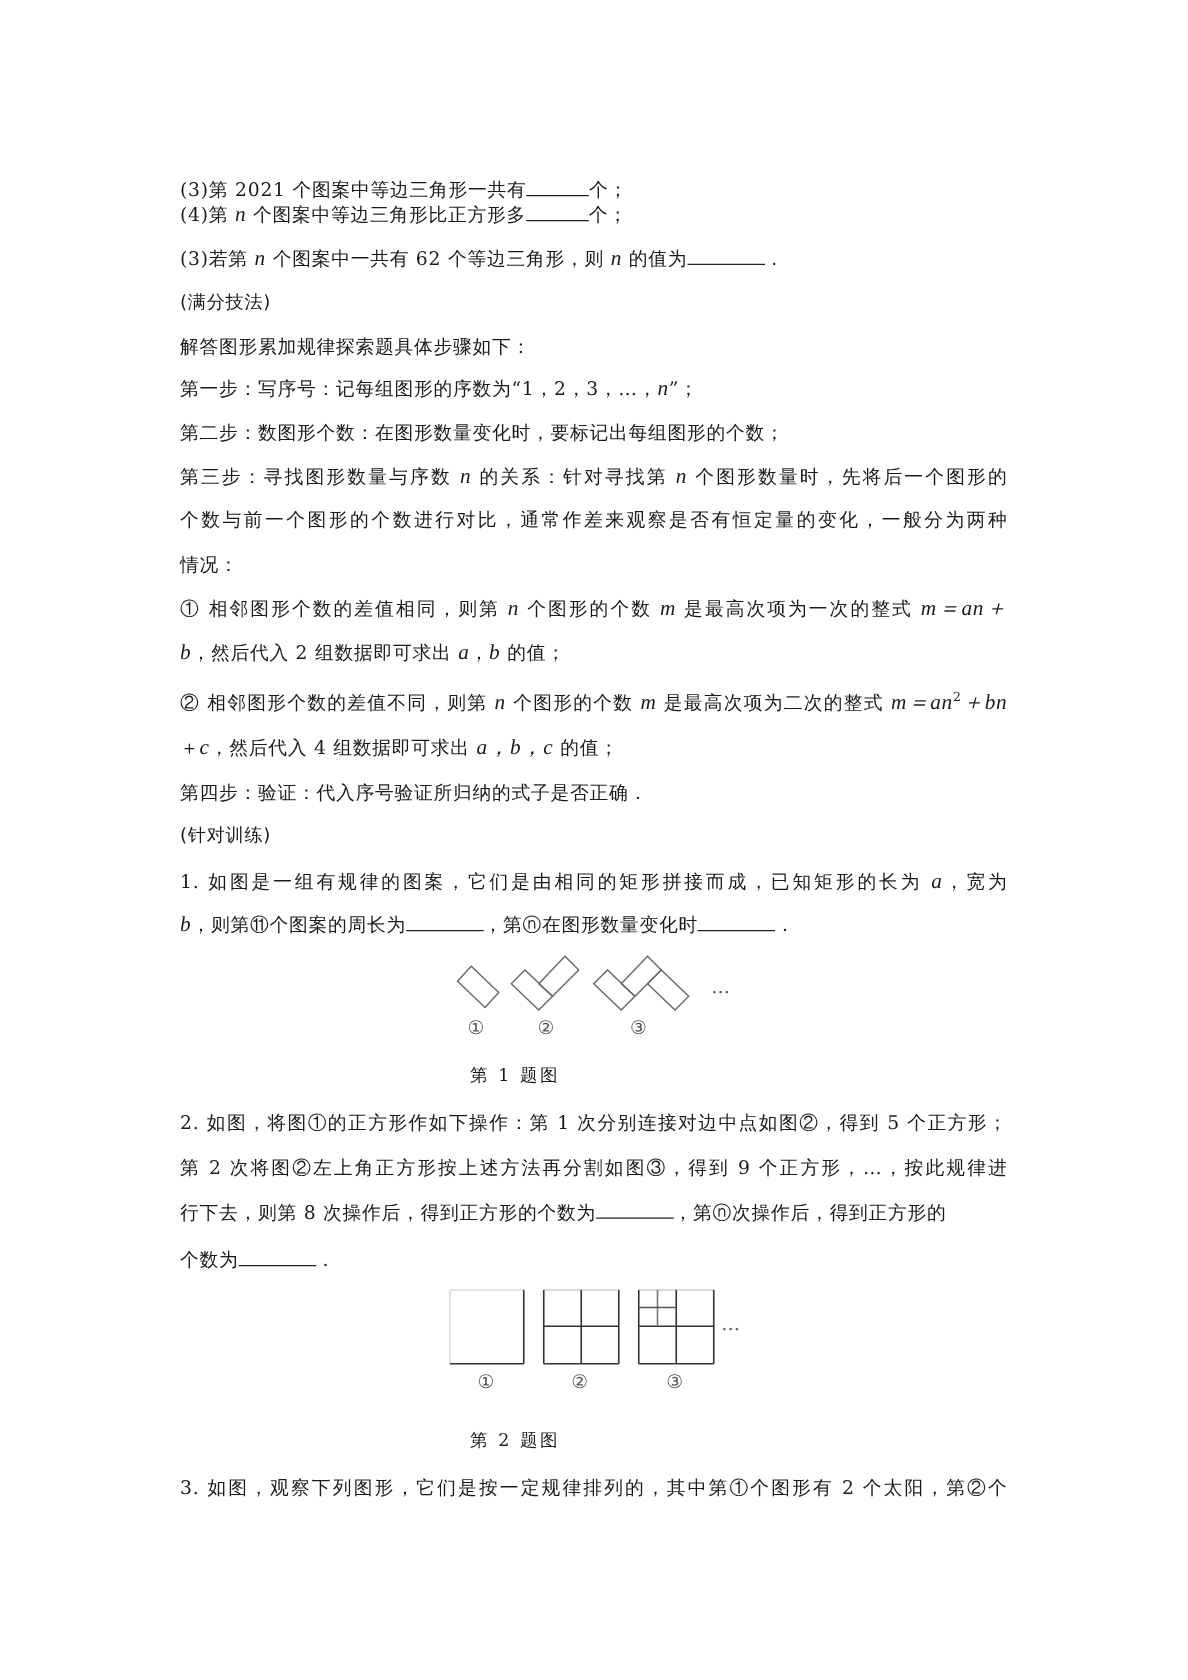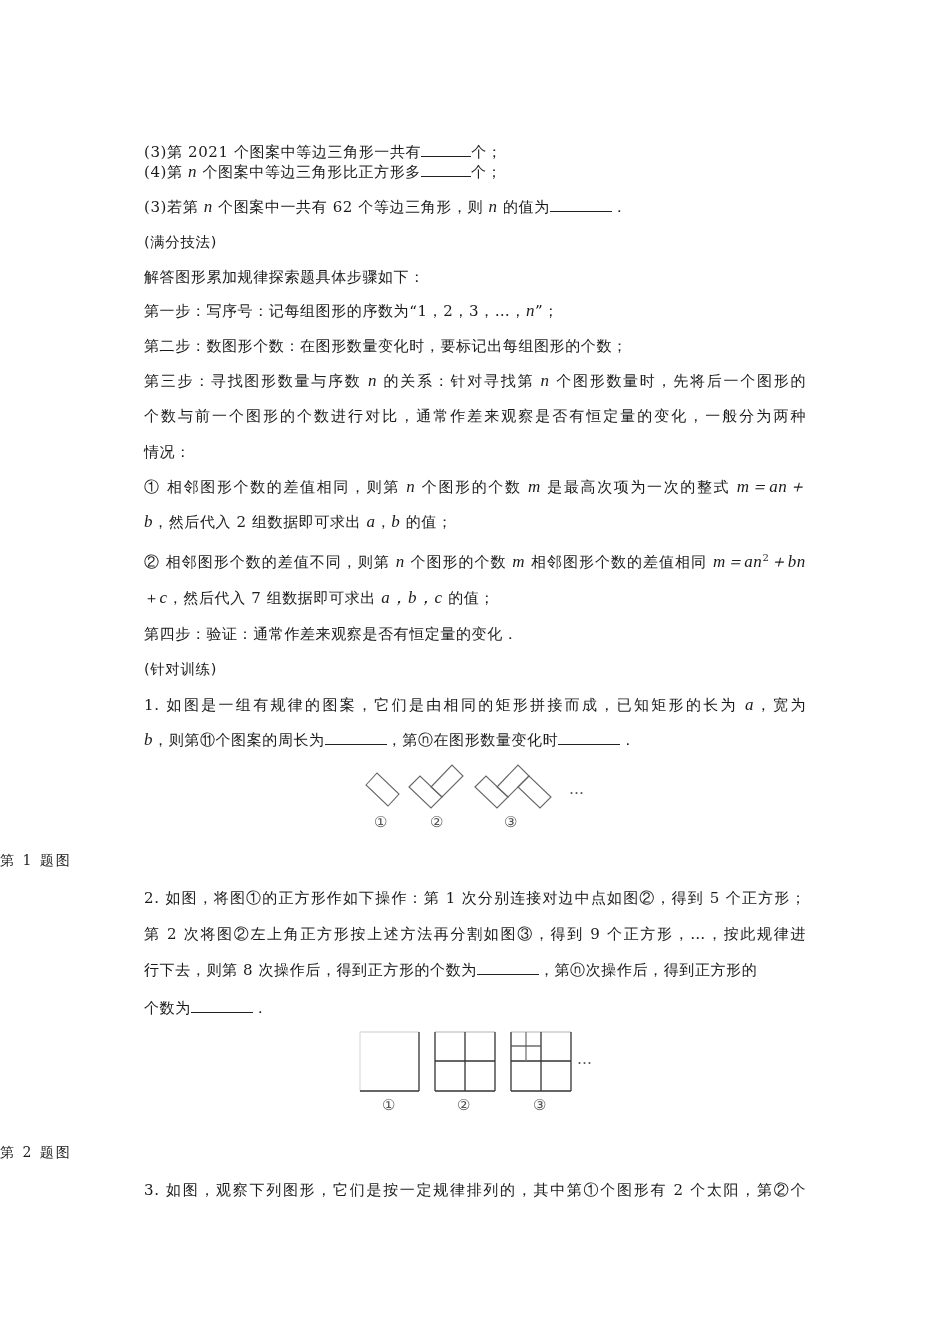--- a/index.html
+++ b/index.html
@@ -6,21 +6,21 @@
   body { width: 950px; height: 1344px; position: relative; overflow: hidden;
          font-family: "DejaVu Serif", "Liberation Serif", serif; color: #1a1a1a; }
   .line { position: absolute; left: 144px; width: 662px; font-size: 15px; line-height: 20px;
           white-space: nowrap; letter-spacing: 0.6px; }
   .justify { text-align: justify; text-align-last: justify; white-space: normal; }
   .bold { font-weight: normal; font-family: "DejaVu Sans", "Liberation Sans", sans-serif; font-size: 14.5px; }
   .i { font-style: italic; font-family: "Liberation Serif", serif; font-size: 17px; }
   .blank { display: inline-block; border-bottom: 1px solid #222; height: 14px; vertical-align: baseline; }
   .b6 { width: 50px; } .b8 { width: 62px; }
   sup { font-size: 10px; line-height: 0; }
-  .caption { position: absolute; width: 824px; left: 0; text-align: left; font-size: 14px; letter-spacing: 2px; }
+  .caption { position: absolute; width: 824px; left: 0; text-align: center; font-size: 14px; letter-spacing: 2px; }
   .lbl { position: absolute; font-size: 15px; color: #555; }
   svg { position: absolute; left: 0; top: 0; }
 </style>
 </head>
 <body>
 
 <div class="line" style="top:142px">
   <span>(3)第 2021 个图案中等边三角形一共有</span><span class="blank b6"></span><span>个；</span>
 </div>
 
@@ -44,26 +44,26 @@
 <div class="line justify" style="top:406px">个数与前一个图形的个数进行对比，通常作差来观察是否有恒定量的变化，一般分为两种</div>
 <div class="line" style="top:442px">情况：</div>
 
 <div class="line justify" style="top:477px">
   <span>① 相邻图形个数的差值相同，则第 </span><span class="i">n</span><span> 个图形的个数 </span><span class="i">m</span><span> 是最高次项为一次的整式 </span><span class="i">m＝an＋</span>
 </div>
 <div class="line" style="top:512px">
   <span class="i">b</span><span>，然后代入 2 组数据即可求出 </span><span class="i">a</span><span>，</span><span class="i">b</span><span> 的值；</span>
 </div>
 <div class="line justify" style="top:552px">
-  <span>② 相邻图形个数的差值不同，则第 </span><span class="i">n</span><span> 个图形的个数 </span><span class="i">m</span><span> 相邻图形个数的差值相同 </span><span class="i">m＝an</span><sup>2</sup><span class="i">＋bn</span>
+  <span>② 相邻图形个数的差值不同，则第 </span><span class="i">n</span><span> 个图形的个数 </span><span class="i">m</span><span> 是最高次项为二次的整式 </span><span class="i">m＝an</span><sup>2</sup><span class="i">＋bn</span>
 </div>
 <div class="line" style="top:588px">
-  <span>＋</span><span class="i">c</span><span>，然后代入 7 组数据即可求出 </span><span class="i">a，b，c</span><span> 的值；</span>
+  <span>＋</span><span class="i">c</span><span>，然后代入 4 组数据即可求出 </span><span class="i">a，b，c</span><span> 的值；</span>
 </div>
-<div class="line" style="top:624px">第四步：验证：通常作差来观察是否有恒定量的变化．</div>
+<div class="line" style="top:624px">第四步：验证：代入序号验证所归纳的式子是否正确．</div>
 <div class="line bold" style="top:659px">(针对训练)</div>
 
 <div class="line justify" style="top:695px">
   <span>1. 如图是一组有规律的图案，它们是由相同的矩形拼接而成，已知矩形的长为 </span><span class="i">a</span><span>，宽为</span>
 </div>
 <div class="line" style="top:730px">
   <span class="i">b</span><span>，则第⑪个图案的周长为</span><span class="blank b8"></span><span>，第ⓝ在图形数量变化时</span><span class="blank b8"></span><span>．</span>
 </div>
 
 <svg width="950" height="1344" style="pointer-events:none">

